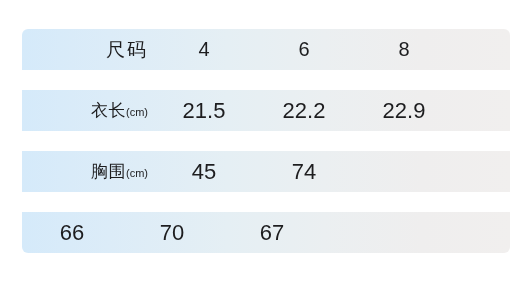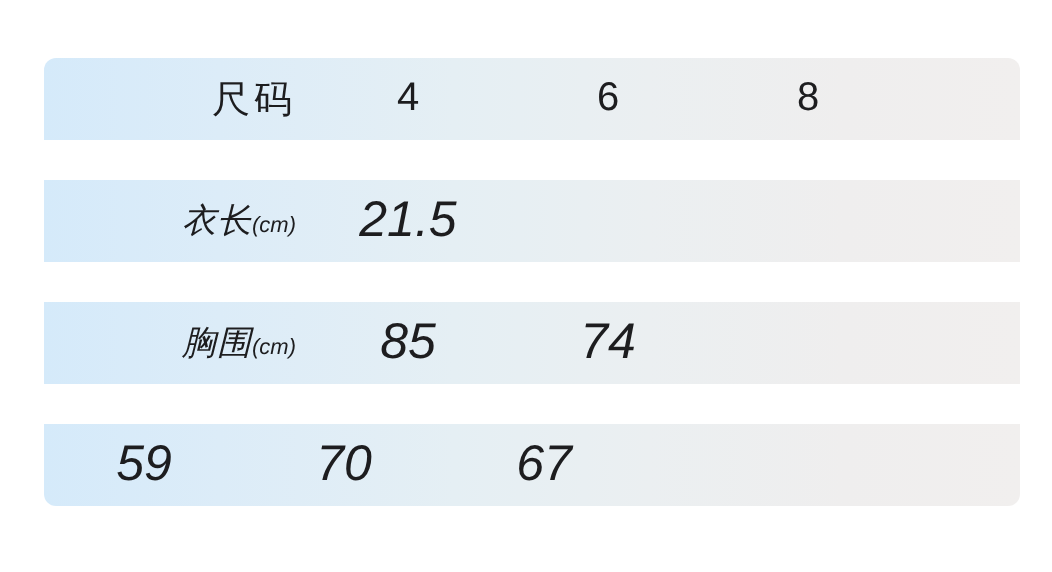--- a/index.html
+++ b/index.html
@@ -42,41 +42,40 @@
         #d5eafa 0%,
         #dcecf8 18%,
         #e5eff4 42%,
         #ebeff1 62%,
         #efeeee 82%,
         #f1efee 100%);
   }
 
   .table-row + .table-row {
     margin-top: 20px;
-    font-style: italic;
   }
 
   .cell {
     box-sizing: border-box;
     text-align: center;
     color: #1d1d1f;
     white-space: nowrap;
   }
 
   .cell-label {
     width: 132px;
     padding-right: 6px;
     text-align: right;
     font-size: 17px;
     letter-spacing: 0.5px;
   }
 
   .cell-value {
     width: 100px;
-    font-size: 25px;
+    font-size: 22px;
     font-weight: 300;
   }
 
   .row-head .cell-label {
     font-size: 19px;
     font-weight: 400;
     letter-spacing: 2px;
   }
 
   .row-head .cell-value {
@@ -104,32 +103,34 @@
       <div class="cell cell-label">尺码</div>
       <div class="cell cell-value">4</div>
       <div class="cell cell-value">6</div>
       <div class="cell cell-value">8</div>
       <div class="spacer-cell"></div>
     </div>
 
     <div class="table-row">
       <div class="cell cell-label"><span>衣长</span><span class="unit">(cm)</span></div>
       <div class="cell cell-value">21.5</div>
+      <div class="cell cell-value">22.2</div>
+      <div class="cell cell-value">22.9</div>
       <div class="spacer-cell"></div>
     </div>
 
     <div class="table-row">
       <div class="cell cell-label"><span>胸围</span><span class="unit">(cm)</span></div>
-      <div class="cell cell-value">85</div>
+      <div class="cell cell-value">45</div>
       <div class="cell cell-value">74</div>
       <div class="spacer-cell"></div>
     </div>
 
     <div class="table-row">
-      <div class="cell cell-value">59</div>
+      <div class="cell cell-value">66</div>
       <div class="cell cell-value">70</div>
       <div class="cell cell-value">67</div>
       <div class="spacer-cell"></div>
     </div>
 
   </div>
 
 </div>
 
 </body></html>

